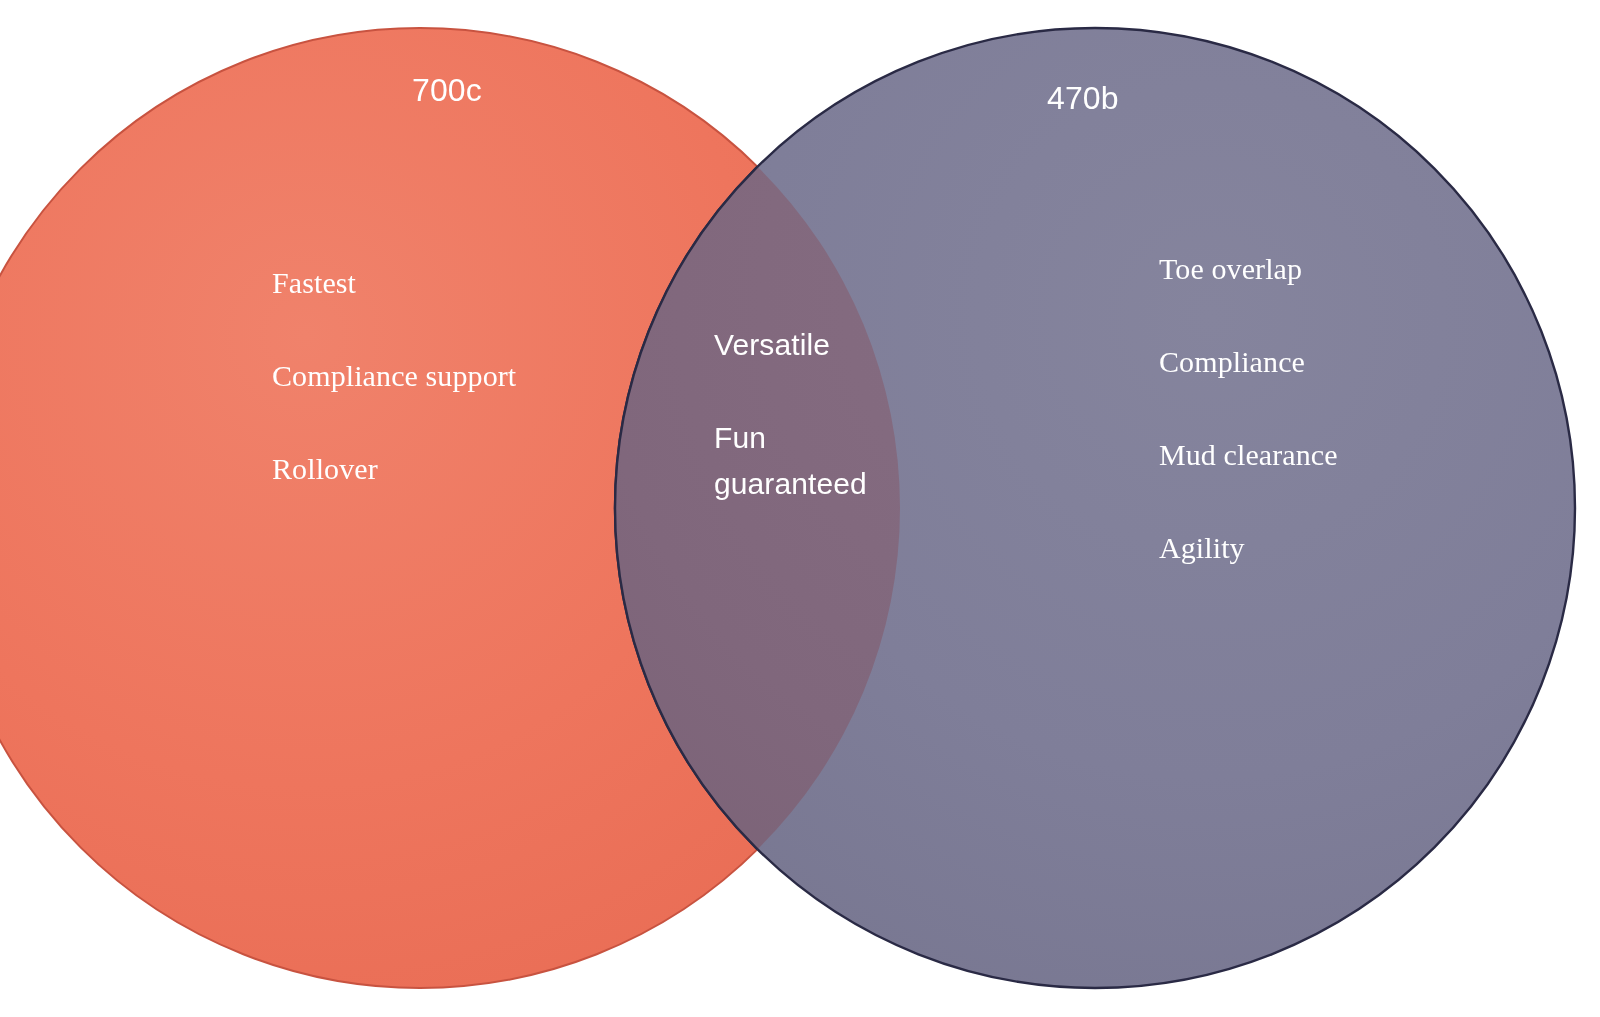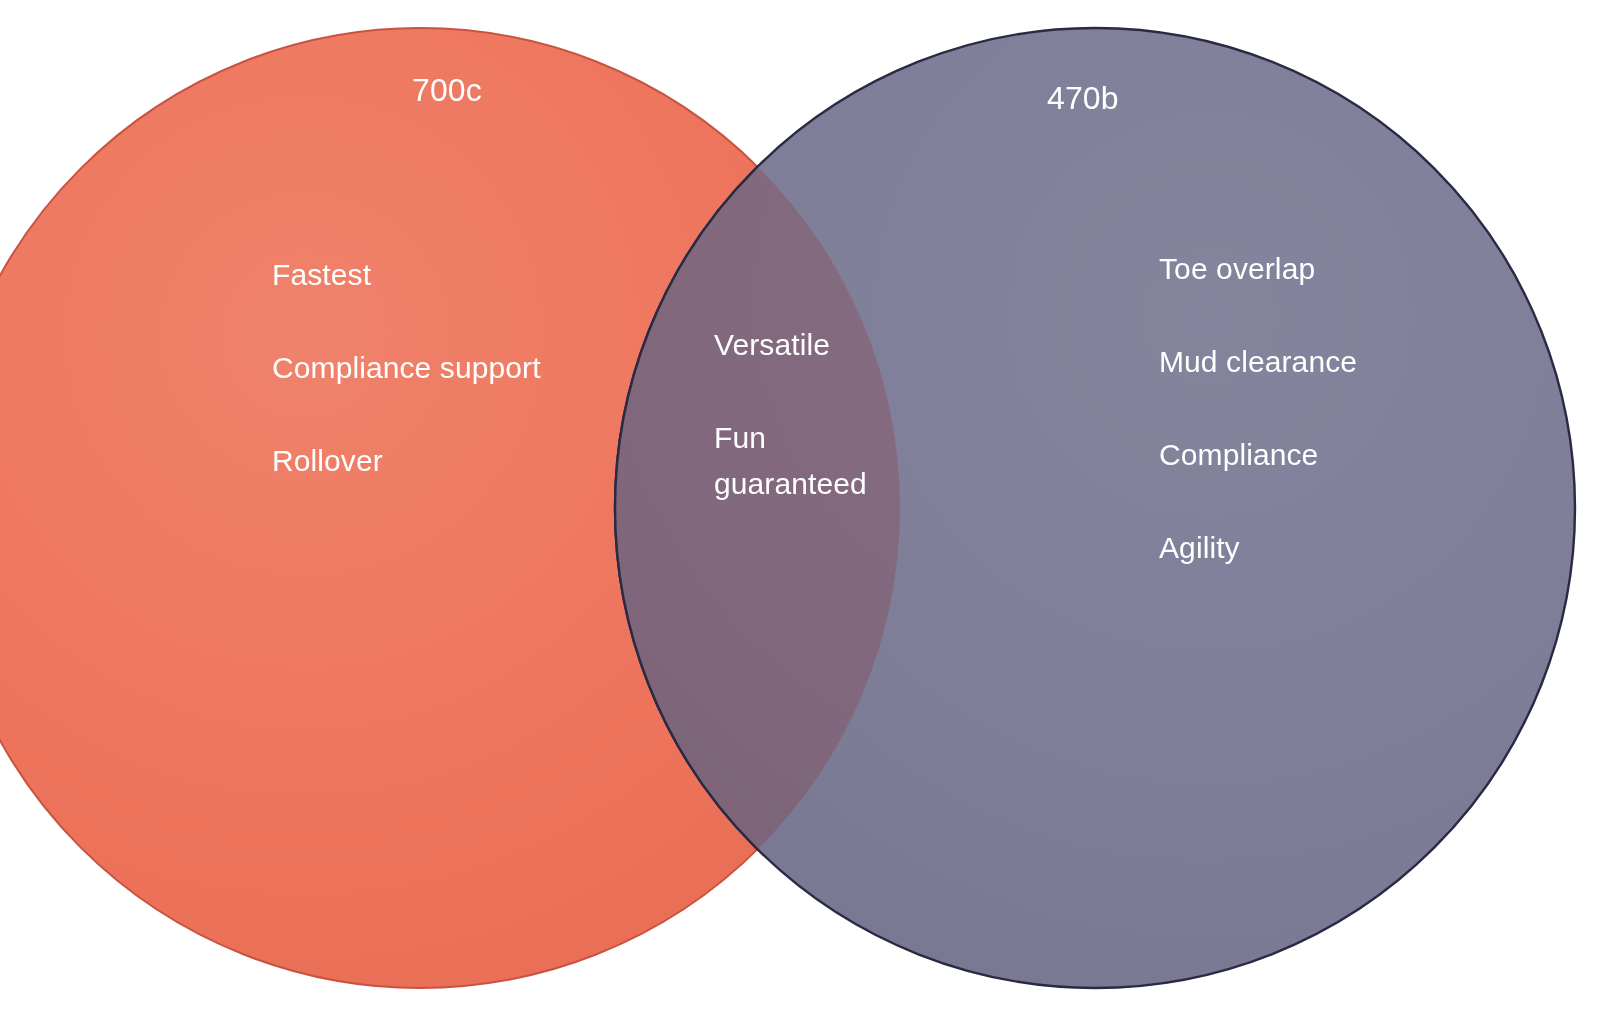--- a/index.html
+++ b/index.html
@@ -64,42 +64,43 @@
     color: #ffffff;
     font-size: 30px;
     font-weight: 400;
     line-height: 1.53;
     letter-spacing: 0.1px;
   }
 
   
   #list-left {
     left: 272px;
-    top: 252px;
+    top: 260px;
     width: 300px;
+    font-family: Liberation Serif, serif;
   }
   #list-left li { margin-bottom: 47px; }
   #list-left li:last-child { margin-bottom: 0; }
 
   
   #list-center {
     left: 714px;
     top: 322px;
     width: 200px;
   }
   #list-center li { margin-bottom: 47px; }
   #list-center li:last-child { margin-bottom: 0; }
 
   
   #list-right {
     left: 1159px;
     top: 246px;
     width: 250px;
   }
-  #list-right li { margin-bottom: 47px; }
+  #list-right li { margin-bottom: 47px; font-family: Liberation Serif, serif; }
   #list-right li:last-child { margin-bottom: 16px; }
 </style>
 </head>
 <body>
 
 <div id="venn-stage">
 
   <svg id="venn-svg" viewBox="0 0 1600 1017">
     <defs>
 
@@ -145,19 +146,19 @@
       <li>Rollover</li>
     </ul>
 
     <ul class="item-list" id="list-center">
       <li>Versatile</li>
       <li>Fun guaranteed</li>
     </ul>
 
     <ul class="item-list" id="list-right">
       <li>Toe overlap</li>
+      <li>Compliance</li>
       <li>Mud clearance</li>
-      <li>Compliance</li>
       <li>Agility</li>
     </ul>
 
   </div>
 </div>
 
 </body></html>

